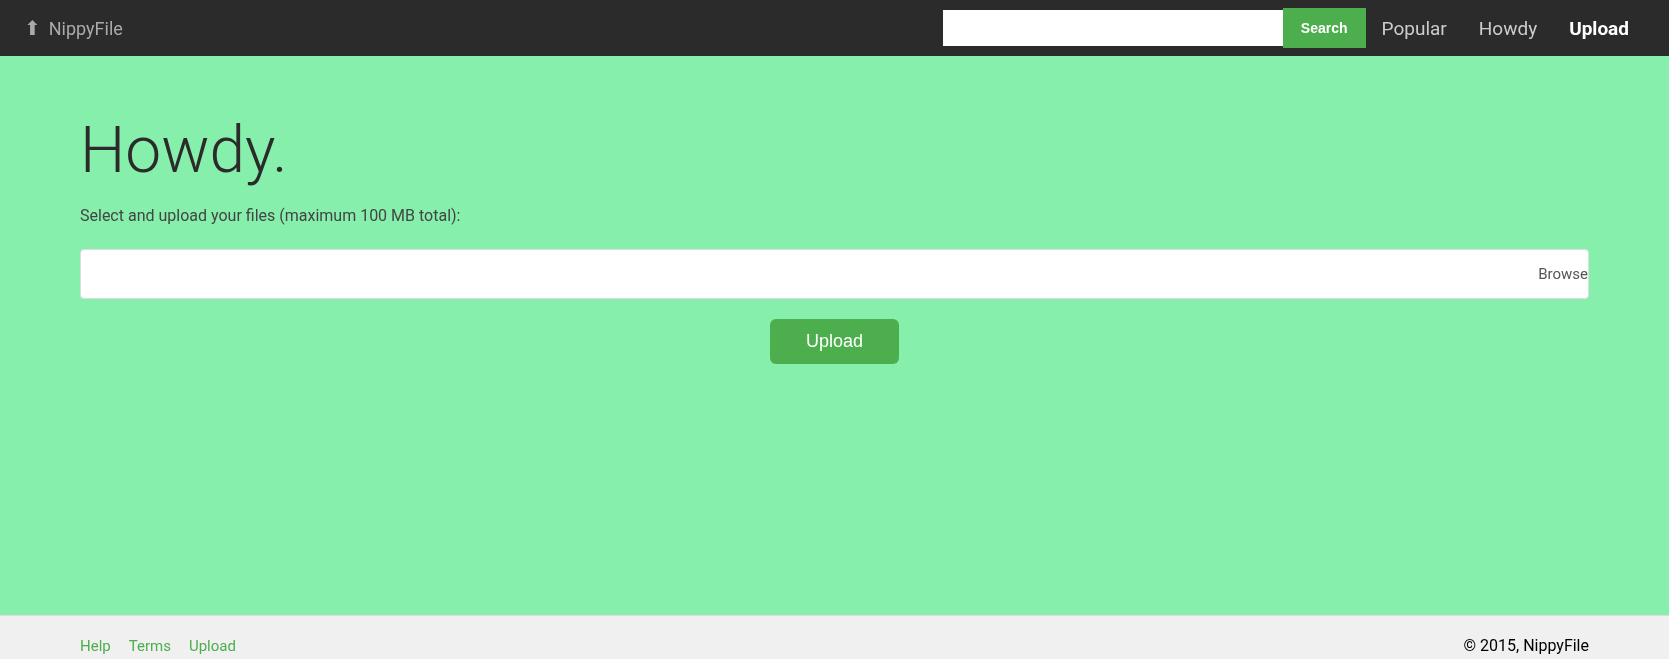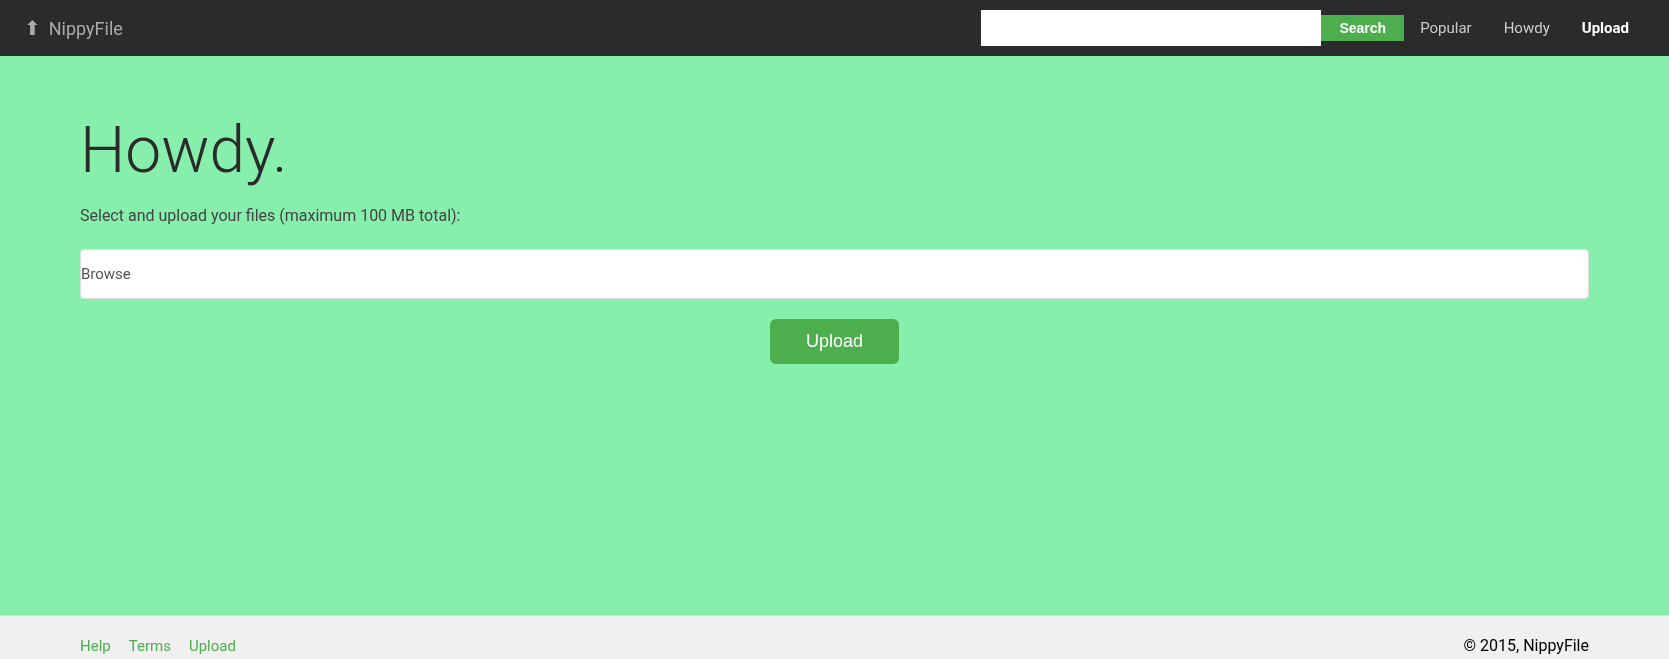--- a/index.html
+++ b/index.html
@@ -56,35 +56,35 @@
       width: 340px;
       height: 36px;
       border: none;
       outline: none;
       padding: 0 10px;
       font-size: 14px;
       background: #ffffff;
     }
 
     .search-button {
-      height: 26px;
+      height: 40px;
       padding: 0 18px;
       background-color: #4cae4c;
       color: #ffffff;
       border: none;
       font-size: 14px;
       font-weight: 600;
       cursor: pointer;
       white-space: nowrap;
     }
 
     .nav-link {
       color: #cccccc;
       text-decoration: none;
-      font-size: 15px;
+      font-size: 19px;
       padding: 16px 16px;
       height: 56px;
       display: flex;
       align-items: center;
     }
 
     .nav-link.active {
       color: #ffffff;
       font-weight: 700;
     }
@@ -110,21 +110,21 @@
       margin-bottom: 24px;
     }
 
     .file-browse-container {
       background-color: #ffffff;
       border: 1px solid #dddddd;
       border-radius: 4px;
       height: 50px;
       display: flex;
       align-items: center;
-      justify-content: flex-start;
+      justify-content: flex-end;
       cursor: pointer;
       margin-bottom: 20px;
       width: 100%;
     }
 
     .file-browse-label {
       font-size: 15px;
       color: #555555;
     }
 

